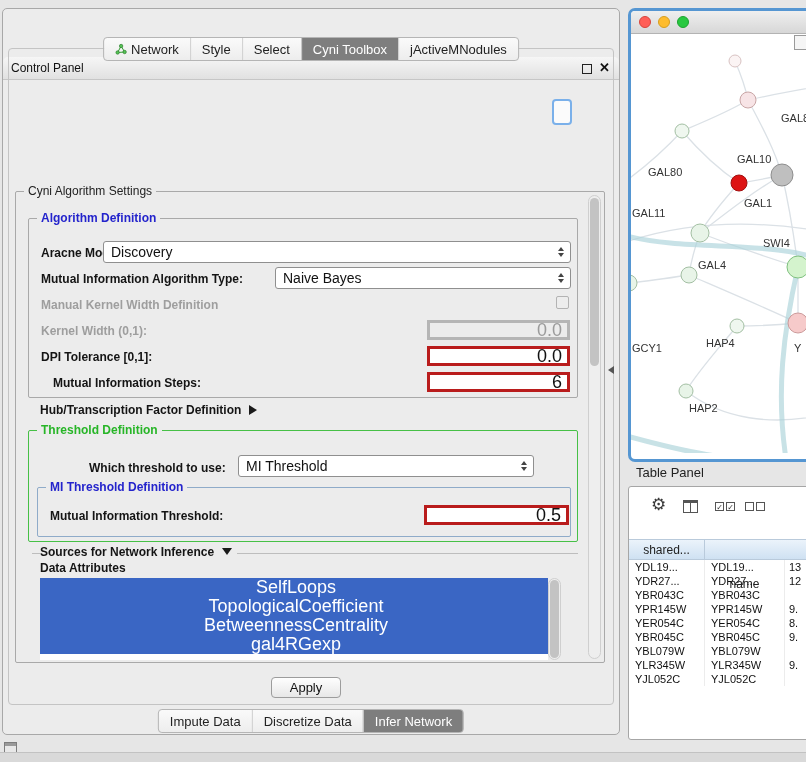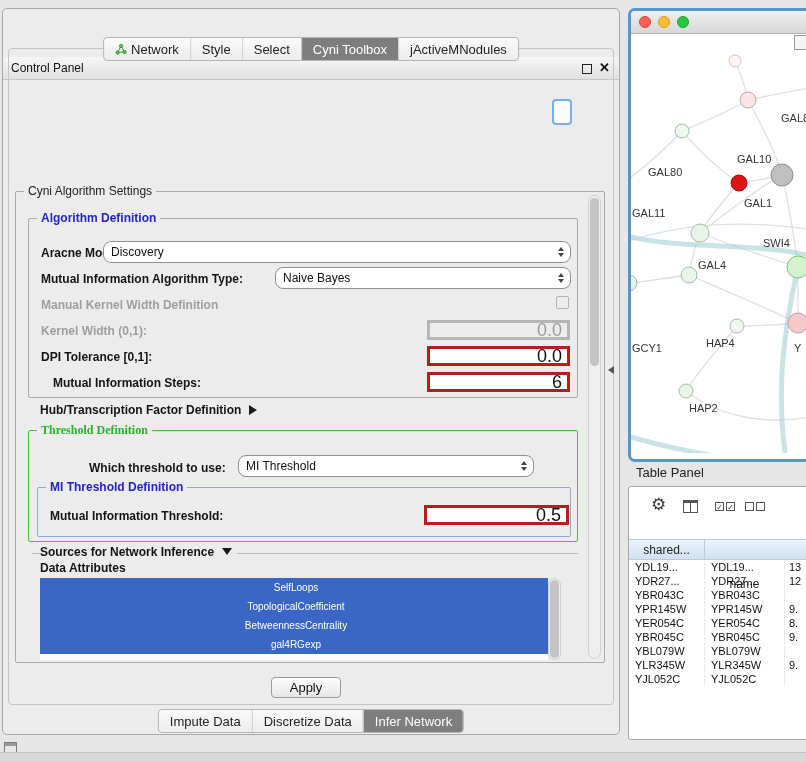--- a/index.html
+++ b/index.html
@@ -38,49 +38,49 @@
   .dd-item{height:17px;line-height:17px;padding-left:2px;font-size:13px;color:#111;white-space:nowrap;}
   .dd-item.bold{font-weight:bold;}
   .dd-head{color:#b2b2b2;text-align:center;}
   #combo-frag{position:absolute;left:549px;top:90px;width:20px;height:26px;background:#fbfbfb;
     border:2px solid #7ab0ea;border-radius:4px;z-index:45;box-sizing:border-box;}
 
   
   .grp{position:absolute;border:1px solid #a9a9a9;border-radius:2px;box-sizing:border-box;}
   .gtitle{position:absolute;top:-8px;left:8px;background:#ececec;padding:0 4px;font-size:12px;color:#222;white-space:nowrap;}
   .gtitle.blue{color:#2424cc;font-weight:bold;}
-  .gtitle.green{color:#27b527;font-weight:bold;font-family:Liberation Serif, serif;}
+  .gtitle.green{color:#27b527;font-weight:bold;}
   #thr-group{border-color:#46c046;}
   #mi-group{border-color:#8fabc9;}
 
   .lbl{position:absolute;font-size:12px;font-weight:bold;color:#141414;white-space:nowrap;}
   .lbl.dis{color:#9e9e9e;}
 
-  .combo{position:absolute;background:#fff;border:1px solid #8f8f8f;border-radius:8px;
-    display:flex;align-items:center;font-size:12px;color:#111;padding-left:7px;box-sizing:border-box;}
+  .combo{position:absolute;background:#fff;border:1px solid #8f8f8f;border-radius:3px;
+    display:flex;align-items:center;font-size:14px;color:#111;padding-left:7px;box-sizing:border-box;}
   .spin{margin-left:auto;display:flex;flex-direction:column;gap:2px;padding:0 6px;}
   .tri-up{width:0;height:0;border-left:3.5px solid transparent;border-right:3.5px solid transparent;border-bottom:4.5px solid #444;}
   .tri-dn{width:0;height:0;border-left:3.5px solid transparent;border-right:3.5px solid transparent;border-top:4.5px solid #444;}
 
   .tfield{position:absolute;background:#fff;border:3px solid #b91c1c;font-size:18px;color:#111;
     display:flex;align-items:center;justify-content:flex-end;padding:0 5px;box-sizing:border-box;}
   .tfield.dis{background:#ececec;border-color:#b5b5b5;color:#9b9b9b;}
 
   .checkbox{position:absolute;width:13px;height:13px;background:#ededed;border:1px solid #b3b3b3;border-radius:2px;box-sizing:border-box;}
 
   .tri-right{display:inline-block;width:0;height:0;border-top:5px solid transparent;border-bottom:5px solid transparent;border-left:8px solid #1a1a1a;margin-left:8px;vertical-align:-1px;}
   .tri-down{display:inline-block;width:0;height:0;border-left:5px solid transparent;border-right:5px solid transparent;border-top:7px solid #1a1a1a;margin-left:8px;vertical-align:1px;}
 
   
   .vscroll{position:absolute;background:#eeeeee;border:1px solid #cfcfcf;border-radius:7px;box-sizing:border-box;}
   .vthumb{position:absolute;left:1px;right:1px;background:#c3c3c3;border-radius:6px;}
 
   
   #attr-list{position:absolute;left:24px;top:386px;width:508px;height:82px;background:#fff;overflow:hidden;}
-  .attr-item{height:19px;line-height:19px;background:#3a66c4;color:#fff;font-size:10px;padding-left:4px;}
+  .attr-item{height:19px;line-height:19px;background:#3a66c4;color:#fff;font-size:18px;padding-left:4px;}
 
   #apply-btn{position:absolute;left:268px;top:668px;width:70px;height:21px;
     background:linear-gradient(#fefefe,#e7e7e7);border:1px solid #9c9c9c;border-radius:4px;
     font-size:13px;color:#111;display:flex;align-items:center;justify-content:center;box-sizing:border-box;}
 
   #split-arrow{position:absolute;left:605px;top:357px;width:0;height:0;
     border-top:4px solid transparent;border-bottom:4px solid transparent;border-right:6px solid #555;}
 
   
   #net-window{position:absolute;left:628px;top:8px;width:200px;height:448px;background:#fff;

